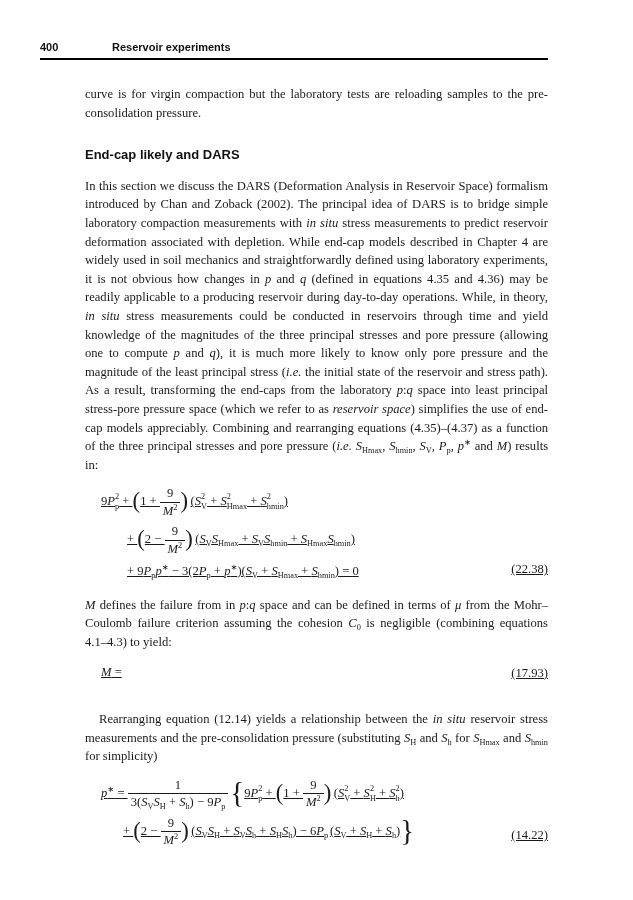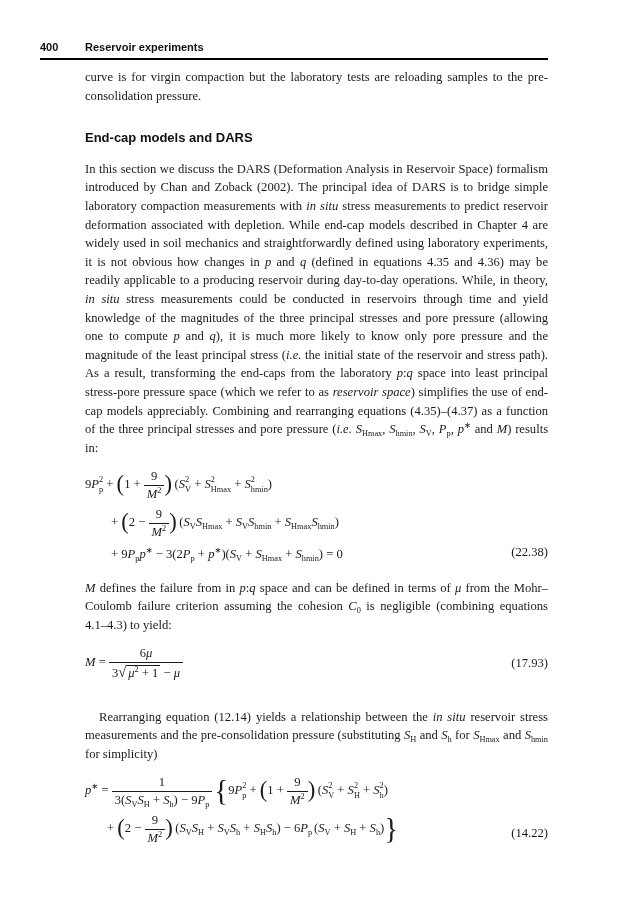--- a/index.html
+++ b/index.html
@@ -9,39 +9,40 @@
   }
   .page {
     position: relative; width: 633px; height: 900px; background: #ffffff;
     color: #1a1a1a;
   }
   .running-head {
     position: absolute; top: 41px; left: 40px; width: 508px;
     display: flex; align-items: baseline;
     font-family: "Liberation Sans", sans-serif; font-weight: bold; font-size: 11px;
     color: #111;
+    gap: 27px;
   }
   .page-number { width: 45px; }
   .head-rule {
     position: absolute; top: 58px; left: 40px; width: 508px;
     border-bottom: 2px solid #000;
   }
   .content {
-    position: absolute; top: 68px; left: 85px; width: 463px;
+    position: absolute; top: 85px; left: 85px; width: 463px;
     font-size: 12.6px; line-height: 18.6px; text-align: justify; color: #1a1a1a;
   }
   .body-para { margin: 0; }
   .body-para.indent { text-indent: 14px; margin-top: 24px; }
   .section-heading {
     font-family: "Liberation Sans", sans-serif; font-size: 13px; font-weight: bold;
     margin: 24px 0 12px 0; text-align: left; color: #111;
   }
   
   .equation {
-    display: flex; align-items: flex-end; margin: 9px 0 11px 0; text-align: left;
+    display: flex; align-items: flex-end; margin: 9px 0 11px 16px; text-align: left; text-decoration: underline;
   }
   .equation.single { align-items: center; }
   .eq-lines { flex: 1; }
   .eq-line {
     text-align: left; white-space: nowrap; padding: 3px 0; line-height: 1.55;
   }
   .eq-number { margin-left: 8px; padding-bottom: 6px; }
   .equation.single .eq-number { padding-bottom: 0; }
   
   .m-sub { font-size: 0.66em; vertical-align: -0.35em; line-height: 0; }
@@ -69,34 +70,34 @@
 <body>
 
 <div class="page">
   <header class="running-head">
     <span class="page-number">400</span>
     <span class="running-title">Reservoir experiments</span>
   </header>
   <div class="head-rule"></div>
   <main class="content">
       <p class="body-para"><span>curve is for virgin compaction but the laboratory tests are reloading samples to the pre-consolidation pressure.</span></p>
-      <h2 class="section-heading">End-cap models and DARS</h2>
+      <h2 class="section-heading">End-cap likely and DARS</h2>
       <p class="body-para"><span>In this section we discuss the DARS (Deformation Analysis in Reservoir Space) formalism introduced by Chan and Zoback (2002). The principal idea of DARS is to bridge simple laboratory compaction measurements with </span><i>in situ</i><span> stress measurements to predict reservoir deformation associated with depletion. While end-cap models described in Chapter 4 are widely used in soil mechanics and straightforwardly defined using laboratory experiments, it is not obvious how changes in </span><i>p</i><span> and </span><i>q</i><span> (defined in equations 4.35 and 4.36) may be readily applicable to a producing reservoir during day-to-day operations. While, in theory, </span><i>in situ</i><span> stress measurements could be conducted in reservoirs through time and yield knowledge of the magnitudes of the three principal stresses and pore pressure (allowing one to compute </span><i>p</i><span> and </span><i>q</i><span>), it is much more likely to know only pore pressure and the magnitude of the least principal stress (</span><i>i.e.</i><span> the initial state of the reservoir and stress path). As a result, transforming the end-caps from the laboratory </span><i>p</i><span>:</span><i>q</i><span> space into least principal stress-pore pressure space (which we refer to as </span><i>reservoir space</i><span>) simplifies the use of end-cap models appreciably. Combining and rearranging equations (4.35)–(4.37) as a function of the three principal stresses and pore pressure (</span><i>i.e.</i><span> </span><i>S</i><span class="m-sub">Hmax</span><span>, </span><i>S</i><span class="m-sub">hmin</span><span>, </span><i>S</i><span class="m-sub">V</span><span>, </span><i>P</i><span class="m-sub">p</span><span>, </span><i>p</i><span class="m-sup">∗</span><span> and </span><i>M</i><span>) results in:</span></p>
       <div class="equation">
         <div class="eq-lines">
           <div class="eq-line"><span>9</span><i>P</i><span class="m-subsup"><span class="ss-top">2</span><span class="ss-bot">p</span></span><span> + </span><span class="m-big" style="font-size: 1.8em;">(</span><span>1 + </span><span class="m-frac"><span class="m-num"><span>9</span></span><span class="m-den"><i>M</i><span class="m-sup">2</span></span></span><span class="m-big" style="font-size: 1.8em;">)</span><span class="m-space" style="width: 0.2em;"></span><span>(</span><i>S</i><span class="m-subsup"><span class="ss-top">2</span><span class="ss-bot">V</span></span><span> + </span><i>S</i><span class="m-subsup"><span class="ss-top">2</span><span class="ss-bot">Hmax</span></span><span> + </span><i>S</i><span class="m-subsup"><span class="ss-top">2</span><span class="ss-bot">hmin</span></span><span>)</span></div>
           <div class="eq-line" style="padding-left: 26px;"><span>+ </span><span class="m-big" style="font-size: 1.8em;">(</span><span>2 − </span><span class="m-frac"><span class="m-num"><span>9</span></span><span class="m-den"><i>M</i><span class="m-sup">2</span></span></span><span class="m-big" style="font-size: 1.8em;">)</span><span class="m-space" style="width: 0.2em;"></span><span>(</span><i>S</i><span class="m-sub">V</span><i>S</i><span class="m-sub">Hmax</span><span> + </span><i>S</i><span class="m-sub">V</span><i>S</i><span class="m-sub">hmin</span><span> + </span><i>S</i><span class="m-sub">Hmax</span><i>S</i><span class="m-sub">hmin</span><span>)</span></div>
           <div class="eq-line" style="padding-left: 26px;"><span>+ 9</span><i>P</i><span class="m-sub">p</span><i>p</i><span class="m-sup">∗</span><span> − 3(2</span><i>P</i><span class="m-sub">p</span><span> + </span><i>p</i><span class="m-sup">∗</span><span>)(</span><i>S</i><span class="m-sub">V</span><span> + </span><i>S</i><span class="m-sub">Hmax</span><span> + </span><i>S</i><span class="m-sub">hmin</span><span>) = 0</span></div>
         </div>
         <span class="eq-number">(22.38)</span>
       </div>
       <p class="body-para"><i>M</i><span> defines the failure from in </span><i>p</i><span>:</span><i>q</i><span> space and can be defined in terms of </span><i>μ</i><span> from the Mohr–Coulomb failure criterion assuming the cohesion </span><i>C</i><span class="m-sub">0</span><span> is negligible (combining equations 4.1–4.3) to yield:</span></p>
       <div class="equation single">
         <div class="eq-lines">
-          <div class="eq-line"><i>M</i><span> = </span><span class="m-frac"><span class="m-num"><span>6</span><i>μ</i></span><span class="m-den"><span>3</span><span class="m-sqrt"><span class="m-rad">√</span><span class="m-radicand"><i>μ</i><span class="m-sup">2</span><span> + 1</span></span></span><span> − </span><i>μ</i></span></span></div>
+          <div class="eq-line"><i>M</i><span> = </span></div>
         </div>
         <span class="eq-number">(17.93)</span>
       </div>
       <p class="body-para indent"><span>Rearranging equation (12.14) yields a relationship between the </span><i>in situ</i><span> reservoir stress measurements and the pre-consolidation pressure (substituting </span><i>S</i><span class="m-sub">H</span><span> and </span><i>S</i><span class="m-sub">h</span><span> for </span><i>S</i><span class="m-sub">Hmax</span><span> and </span><i>S</i><span class="m-sub">hmin</span><span> for simplicity)</span></p>
       <div class="equation">
         <div class="eq-lines">
           <div class="eq-line"><i>p</i><span class="m-sup">∗</span><span> = </span><span class="m-frac"><span class="m-num"><span>1</span></span><span class="m-den"><span>3(</span><i>S</i><span class="m-sub">V</span><i>S</i><span class="m-sub">H</span><span> + </span><i>S</i><span class="m-sub">h</span><span>) − 9</span><i>P</i><span class="m-sub">p</span></span></span><span class="m-space" style="width: 0.15em;"></span><span class="m-big" style="font-size: 2.3em;">{</span><span>9</span><i>P</i><span class="m-subsup"><span class="ss-top">2</span><span class="ss-bot">p</span></span><span> + </span><span class="m-big" style="font-size: 1.8em;">(</span><span>1 + </span><span class="m-frac"><span class="m-num"><span>9</span></span><span class="m-den"><i>M</i><span class="m-sup">2</span></span></span><span class="m-big" style="font-size: 1.8em;">)</span><span class="m-space" style="width: 0.2em;"></span><span>(</span><i>S</i><span class="m-subsup"><span class="ss-top">2</span><span class="ss-bot">V</span></span><span> + </span><i>S</i><span class="m-subsup"><span class="ss-top">2</span><span class="ss-bot">H</span></span><span> + </span><i>S</i><span class="m-subsup"><span class="ss-top">2</span><span class="ss-bot">h</span></span><span>)</span></div>
           <div class="eq-line" style="padding-left: 22px;"><span>+ </span><span class="m-big" style="font-size: 1.8em;">(</span><span>2 − </span><span class="m-frac"><span class="m-num"><span>9</span></span><span class="m-den"><i>M</i><span class="m-sup">2</span></span></span><span class="m-big" style="font-size: 1.8em;">)</span><span class="m-space" style="width: 0.2em;"></span><span>(</span><i>S</i><span class="m-sub">V</span><i>S</i><span class="m-sub">H</span><span> + </span><i>S</i><span class="m-sub">V</span><i>S</i><span class="m-sub">h</span><span> + </span><i>S</i><span class="m-sub">H</span><i>S</i><span class="m-sub">h</span><span>) − 6</span><i>P</i><span class="m-sub">p</span><span class="m-space" style="width: 0.15em;"></span><span>(</span><i>S</i><span class="m-sub">V</span><span> + </span><i>S</i><span class="m-sub">H</span><span> + </span><i>S</i><span class="m-sub">h</span><span>)</span><span class="m-big" style="font-size: 2.3em;">}</span></div>
         </div>
         <span class="eq-number">(14.22)</span>

